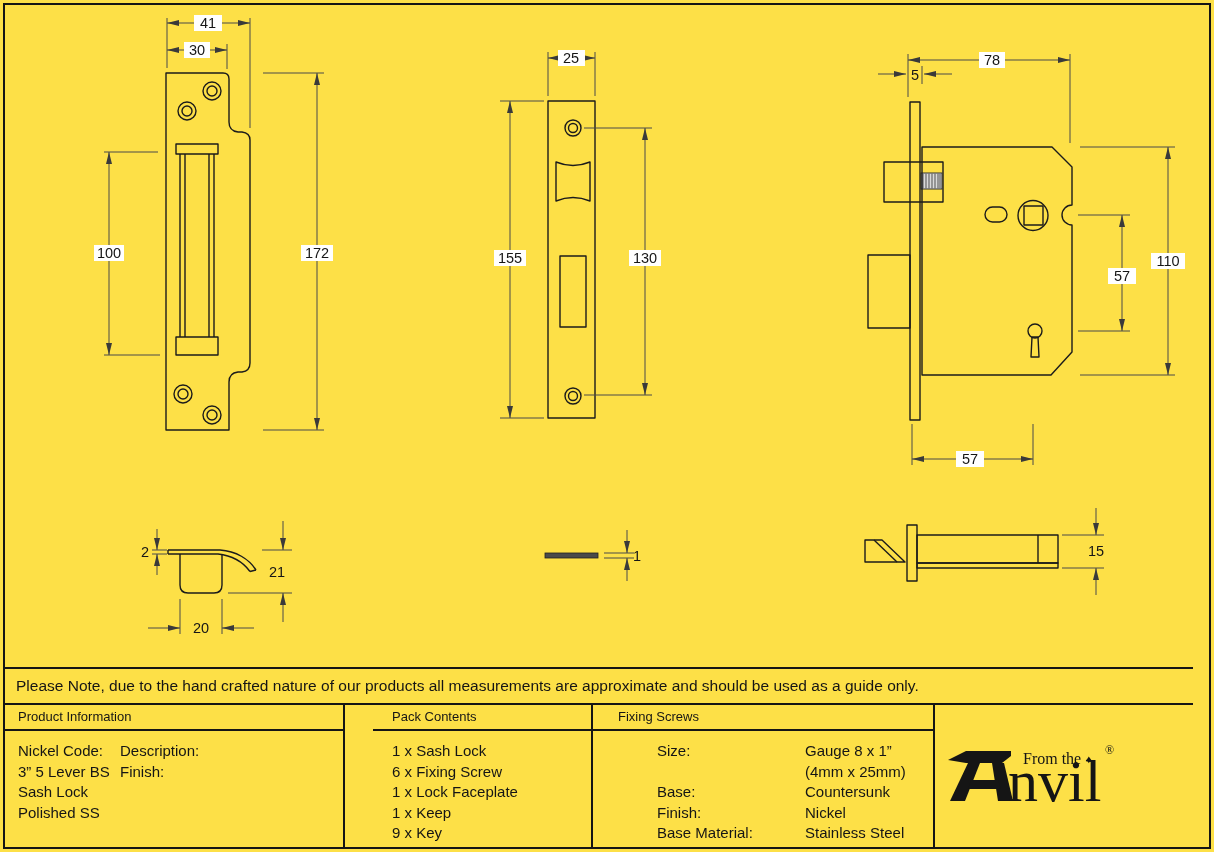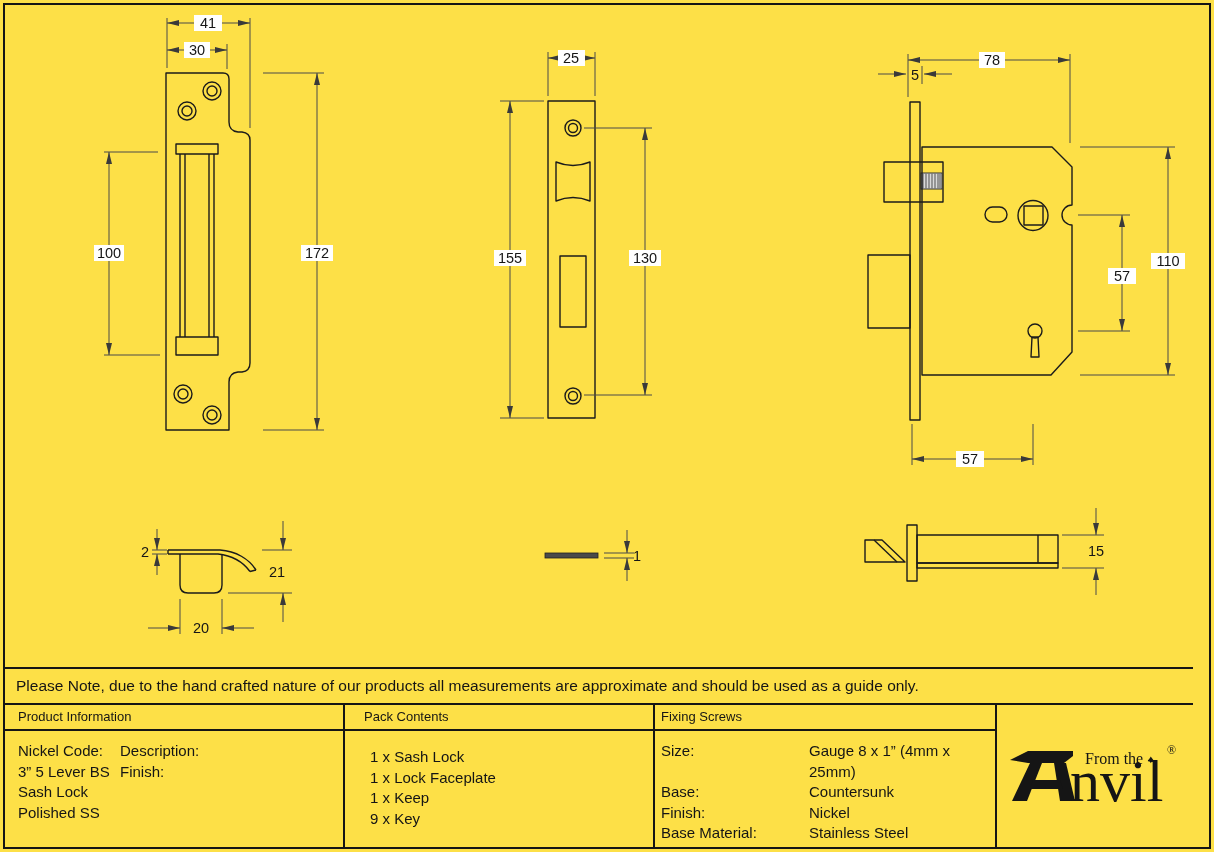--- a/index.html
+++ b/index.html
@@ -11,31 +11,31 @@
   .d{fill:none;stroke:#4a4a4a;stroke-width:1;}
   .h{stroke:#777;stroke-width:1.4;}
   .lb{fill:#ffffff;}
   text.t{font-family:"Liberation Sans",sans-serif;font-size:14.5px;fill:#161616;text-anchor:middle;}
   .note-bar{position:absolute;left:5px;right:21px;top:667px;height:38px;box-sizing:border-box;
             border-top:2px solid #151515;border-bottom:2px solid #151515;
             display:flex;align-items:center;padding-left:11px;font-size:15.5px;}
   .info-table{position:absolute;left:5px;right:5px;top:705px;bottom:5px;display:flex;}
   .col{box-sizing:border-box;border-right:2px solid #151515;}
   .col-product{width:340px;}
-  .col-pack{width:310px;}
+  .col-pack{width:248px;padding-left:28px;}
   .col-screws{width:342px;}
   .col-logo{flex:1;border-right:none;display:flex;align-items:center;justify-content:flex-start;}
   .col-header{height:26px;box-sizing:border-box;border-bottom:2px solid #151515;
               padding:4px 0 0 13px;font-size:13px;}
   .col-body{padding:10px 0 0 13px;font-size:15px;line-height:20.5px;}
   .kv{display:grid;grid-template-columns:102px 1fr;}
-  .col-screws .col-header,.col-screws .col-body{padding-left:6px;}
-  .col-screws .kv{grid-template-columns:148px 1fr;}
+  .col-screws .col-header,.col-screws .col-body{padding-left:25px;}
+  .col-screws .kv{grid-template-columns:148px 1fr;margin-left:39px;}
   .col-pack .col-header,.col-pack .col-body{padding-left:19px;}
-  ul.items{list-style:none;margin:6px;padding:0;}
+  ul.items{list-style:none;margin:0;padding:0;}
   .logo-svg text{fill:#151515;}
   .logo-word{font-family:"Liberation Serif",serif;font-size:60px;}
   .logo-prefix{font-family:"Liberation Serif",serif;font-size:16px;}
   .logo-dia{font-family:"Liberation Serif",serif;font-size:11px;}
   .logo-reg{font-family:"Liberation Serif",serif;font-size:12px;}
 </style>
 </head>
 <body>
 
 <div class="sheet">
@@ -233,20 +233,21 @@
         <span>Finish:</span>
         <span>Polished SS</span>
       </div>
     </div>
 
     <div class="col col-pack">
       <div class="col-header">Pack Contents</div>
       <div class="col-body">
         <ul class="items">
           <li>1 x Sash Lock</li>
+          <li>6 x Fixing Screw</li>
           <li>1 x Lock Faceplate</li>
           <li>1 x Keep</li>
           <li>9 x Key</li>
         </ul>
       </div>
     </div>
 
     <div class="col col-screws">
       <div class="col-header">Fixing Screws</div>
       <div class="col-body kv">

